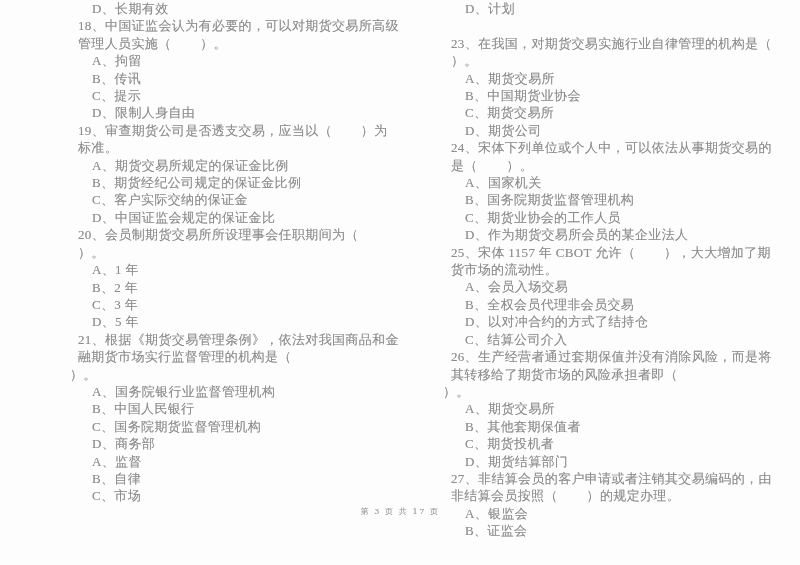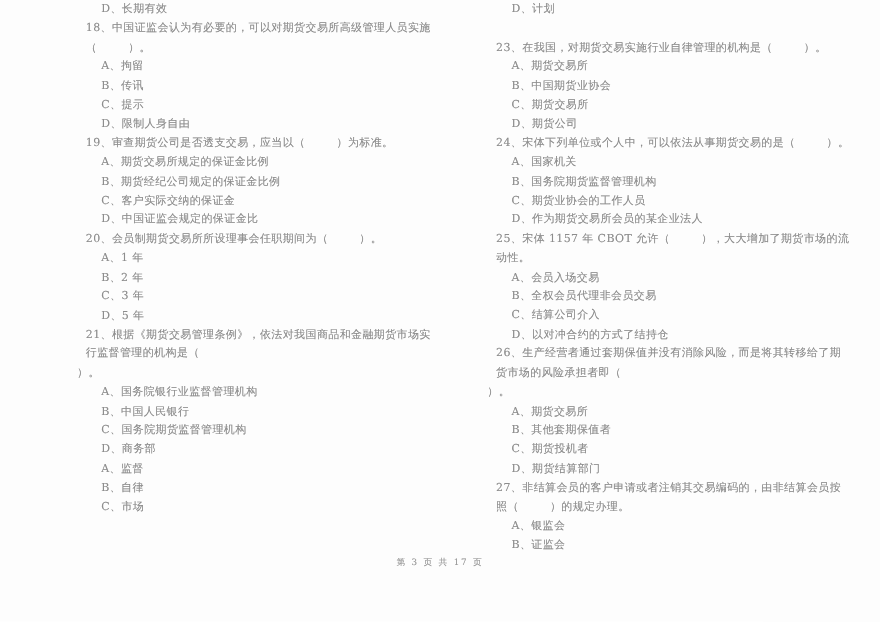--- a/index.html
+++ b/index.html
@@ -39,26 +39,27 @@
   }
   .col-left  { left: 70px; }
   .col-right { left: 420px; margin-left: 23px; }
 
   .q-block {
     margin: 0;
     padding: 0;
   }
 
   .line {
-    font-size: 10px;
+    font-size: 13px;
     line-height: 17.4px;
     letter-spacing: 0.35px;
     white-space: pre-wrap;
     color: #8d8d8d;
     text-shadow: 0 0 0.6px rgba(140,140,140,0.45);
+    font-family: Liberation Serif, serif;
   }
 
   .q-line {
     padding-left: 8px;
     text-indent: 0;
   }
   .q-cont {
     padding-left: 0px;
   }
   .opt-line {
@@ -145,22 +146,22 @@
           <div class="line q-line">24、宋体下列单位或个人中，可以依法从事期货交易的是（        ）。</div>
           <div class="line opt-line">A、国家机关</div>
           <div class="line opt-line">B、国务院期货监督管理机构</div>
           <div class="line opt-line">C、期货业协会的工作人员</div>
           <div class="line opt-line">D、作为期货交易所会员的某企业法人</div>
         </div>
         <div class="q-block">
           <div class="line q-line">25、宋体 1157 年 CBOT 允许（        ），大大增加了期货市场的流动性。</div>
           <div class="line opt-line">A、会员入场交易</div>
           <div class="line opt-line">B、全权会员代理非会员交易</div>
+          <div class="line opt-line">D、以对冲合约的方式了结持仓</div>
           <div class="line opt-line">C、结算公司介入</div>
-          <div class="line opt-line">D、以对冲合约的方式了结持仓</div>
         </div>
         <div class="q-block">
           <div class="line q-line">26、生产经营者通过套期保值并没有消除风险，而是将其转移给了期货市场的风险承担者即（</div>
           <div class="line q-cont">）。</div>
           <div class="line opt-line">A、期货交易所</div>
           <div class="line opt-line">B、其他套期保值者</div>
           <div class="line opt-line">C、期货投机者</div>
           <div class="line opt-line">D、期货结算部门</div>
         </div>
         <div class="q-block">

